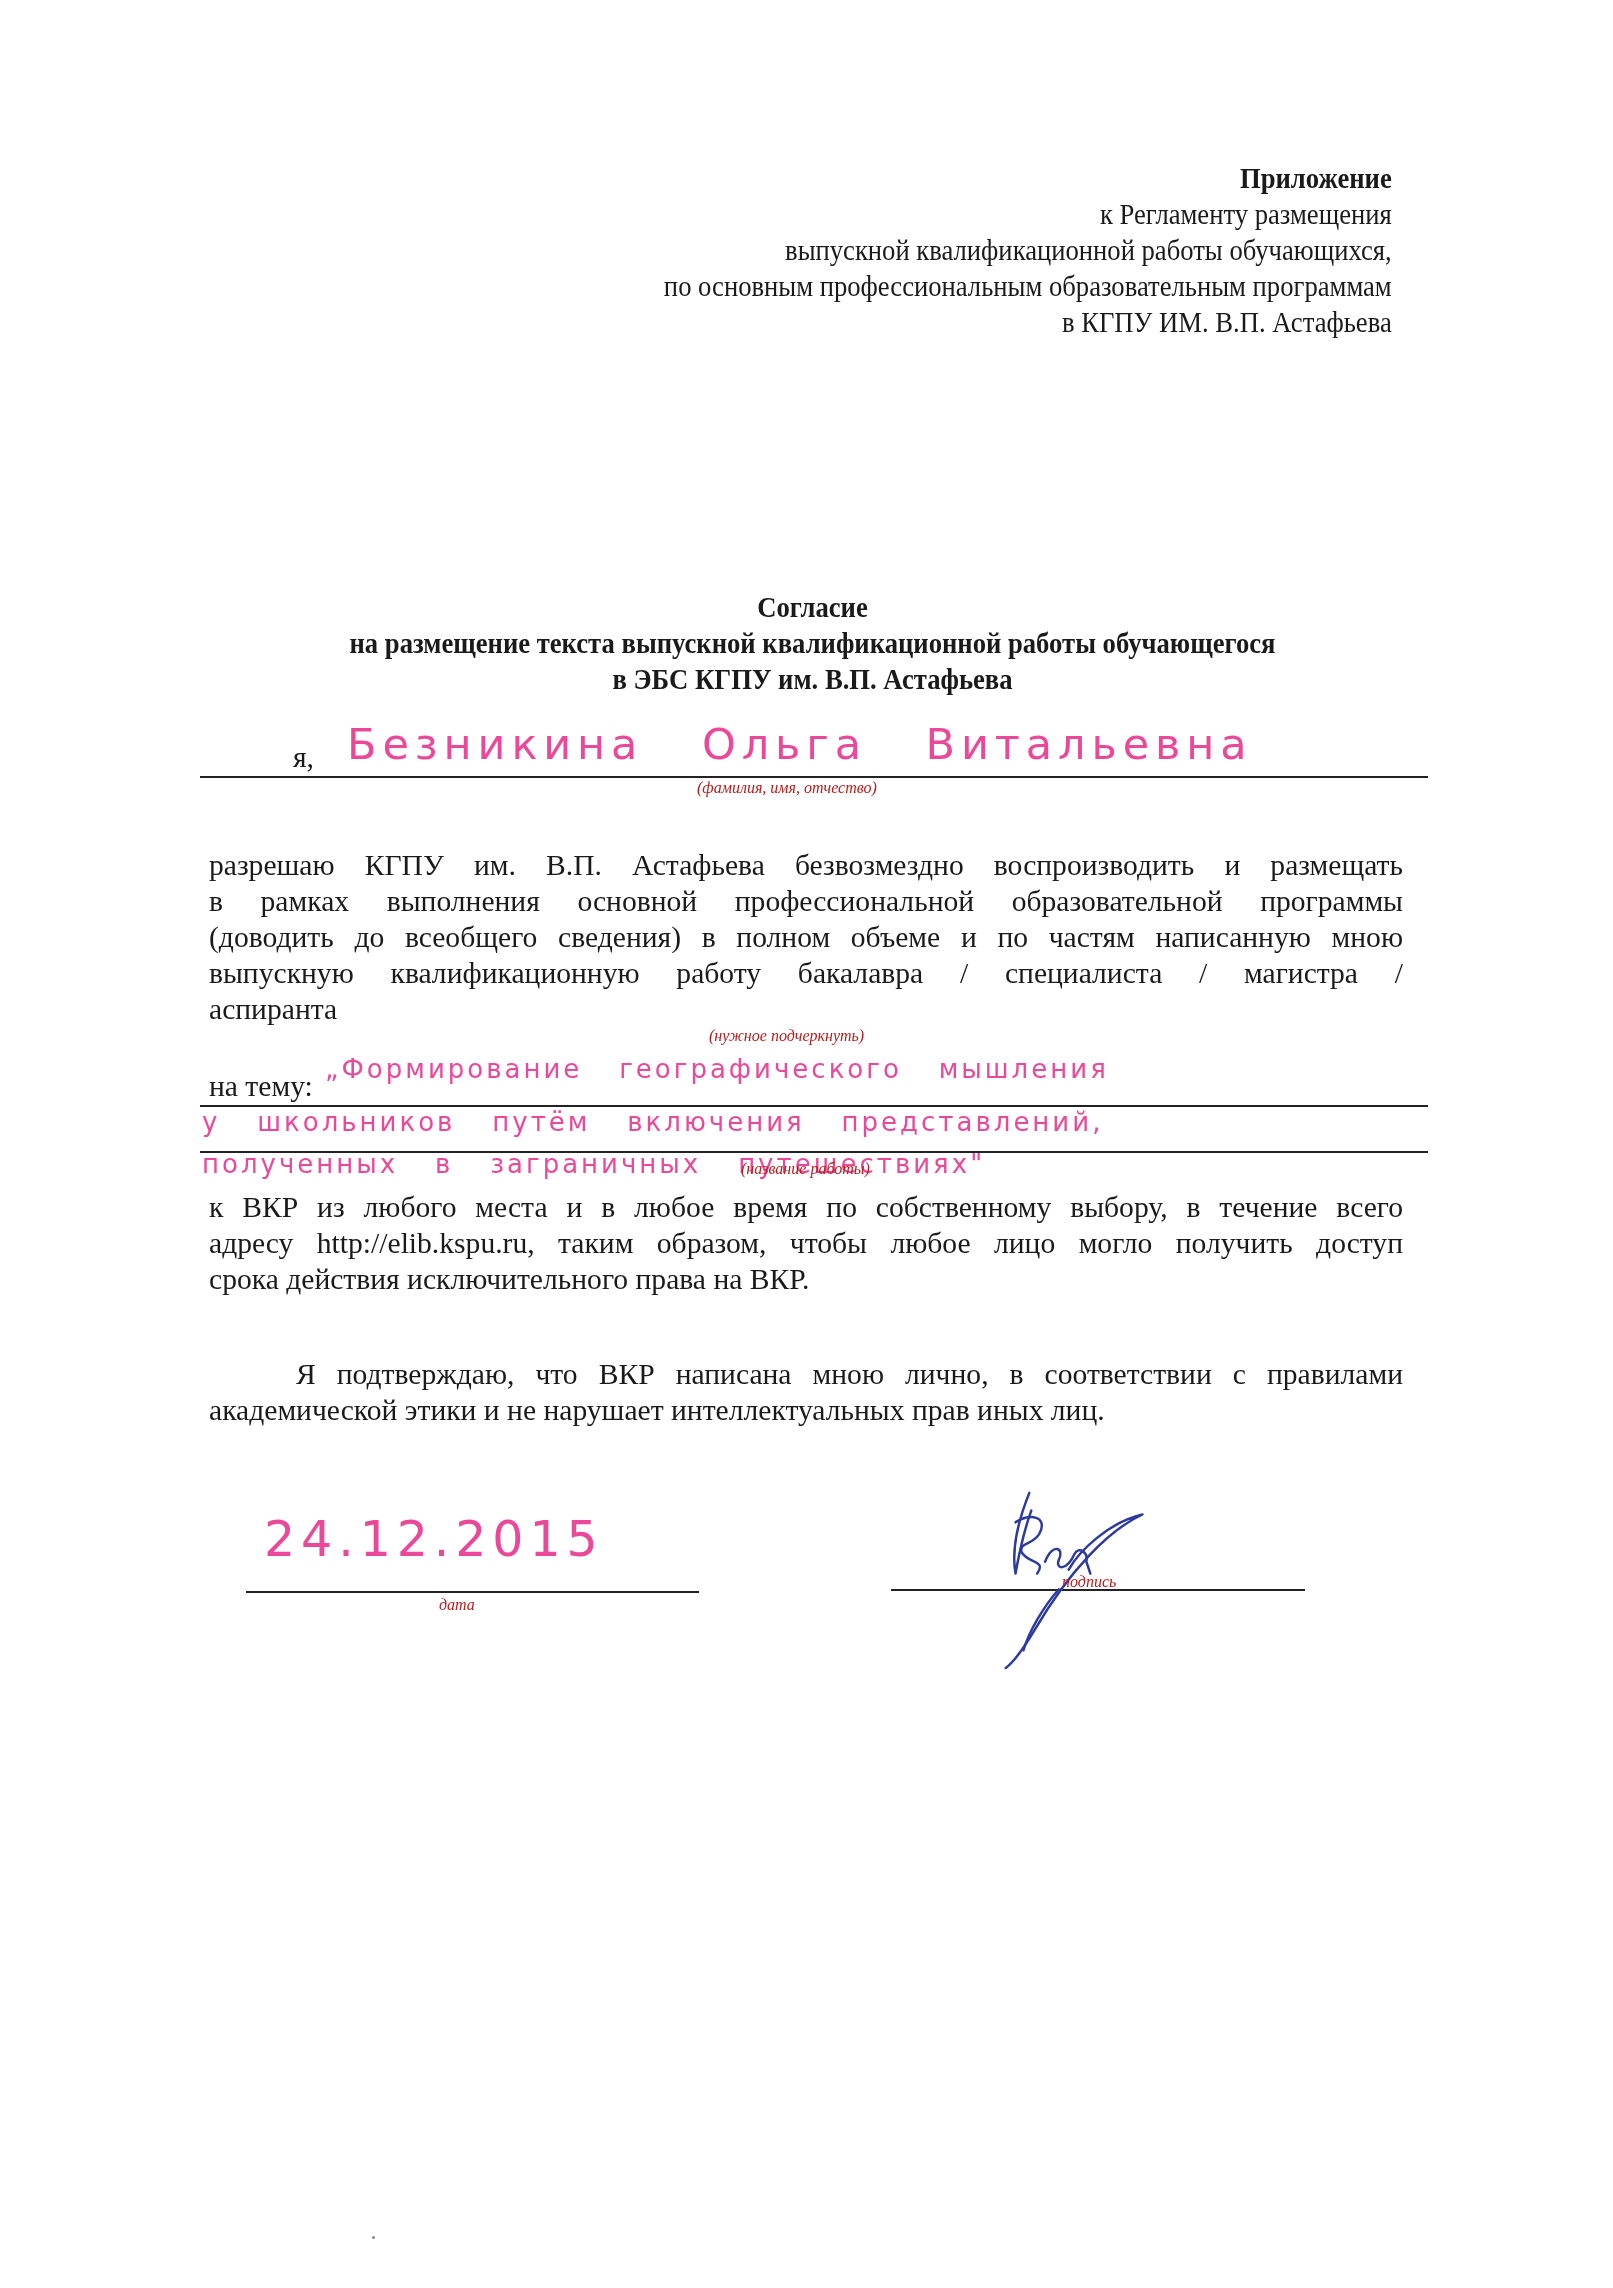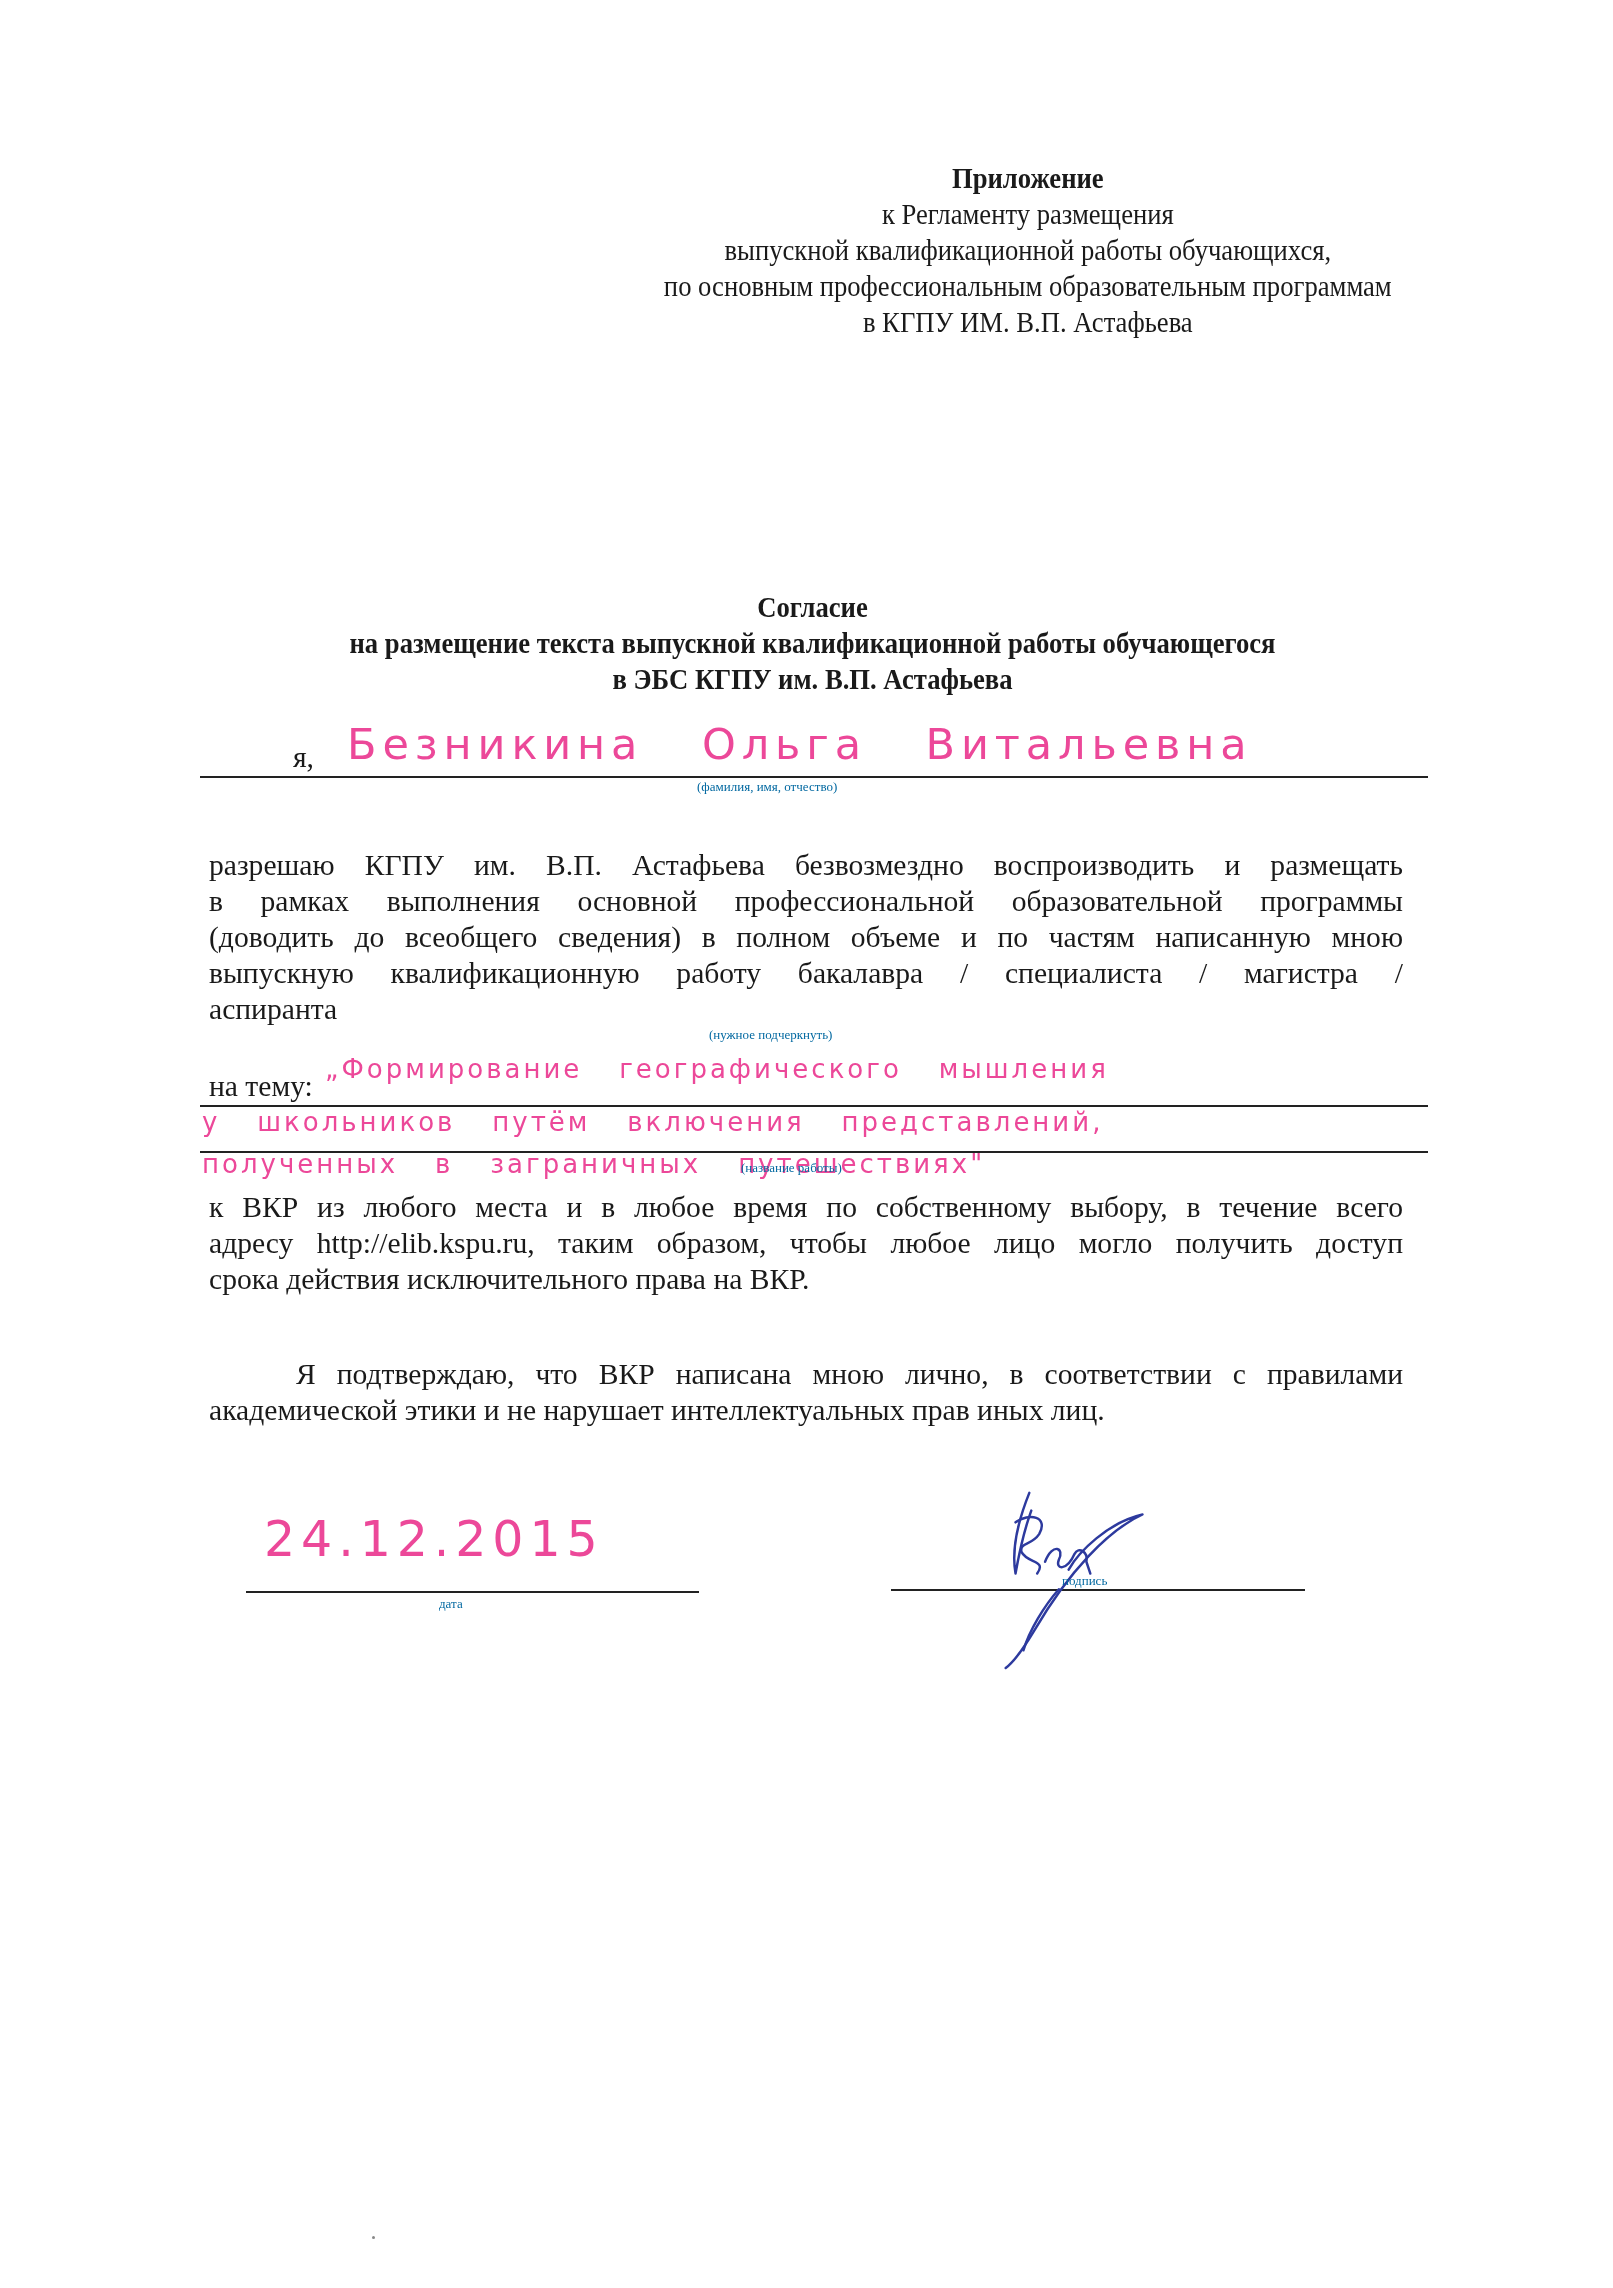--- a/index.html
+++ b/index.html
@@ -1,30 +1,30 @@
 <!DOCTYPE html>
 <html><head>
 <meta charset="utf-8">
 <style>
   html, body { margin: 0; padding: 0; background: #ffffff; }
   body { width: 1614px; height: 2288px; position: relative; overflow: hidden;
          font-family: "Liberation Serif", "DejaVu Serif", serif; color: #1a1a1a; }
   .abs { position: absolute; }
 
   
-  .hdr { right: 222px; text-align: center; font-size: 29.6px; line-height: 36px; white-space: nowrap; }
+  .hdr { right: 222px; text-align: right; font-size: 29.6px; line-height: 36px; white-space: nowrap; }
   .hdr .ttl { font-weight: bold; }
   .hdr-line { display: block; transform: scaleX(0.9); transform-origin: right center; }
 
   
   .ctitle { left: 197px; width: 1231px; text-align: center; font-weight: bold; font-size: 29.6px; line-height: 36px; }
   .ctitle span { display: block; transform: scaleX(0.9); transform-origin: center center; }
 
   .line { height: 2px; background: #222; }
-  .caption { font-size: 13px; color: #0369a1; white-space: nowrap; }
+  .caption { font-style: italic; font-size: 16px; color: #b91c1c; white-space: nowrap; }
 
   .body-text { left: 209px; width: 1194px; font-size: 29.6px; line-height: 36px; }
   .jline { display: block; text-align: justify; text-align-last: justify; white-space: nowrap; height: 36px; }
   .jline.last { text-align-last: left; }
 
   .hand { color: #ec4899; font-family: "DejaVu Sans", sans-serif; white-space: nowrap; }
   .hand-name { font-size: 43px; letter-spacing: 5.9px; word-spacing: 39px; }
   .hand-title { font-size: 26px; letter-spacing: 3px; word-spacing: 25.6px; }
   .hand-date { font-size: 49px; letter-spacing: 5.9px; }
   svg.sig { position: absolute; }

